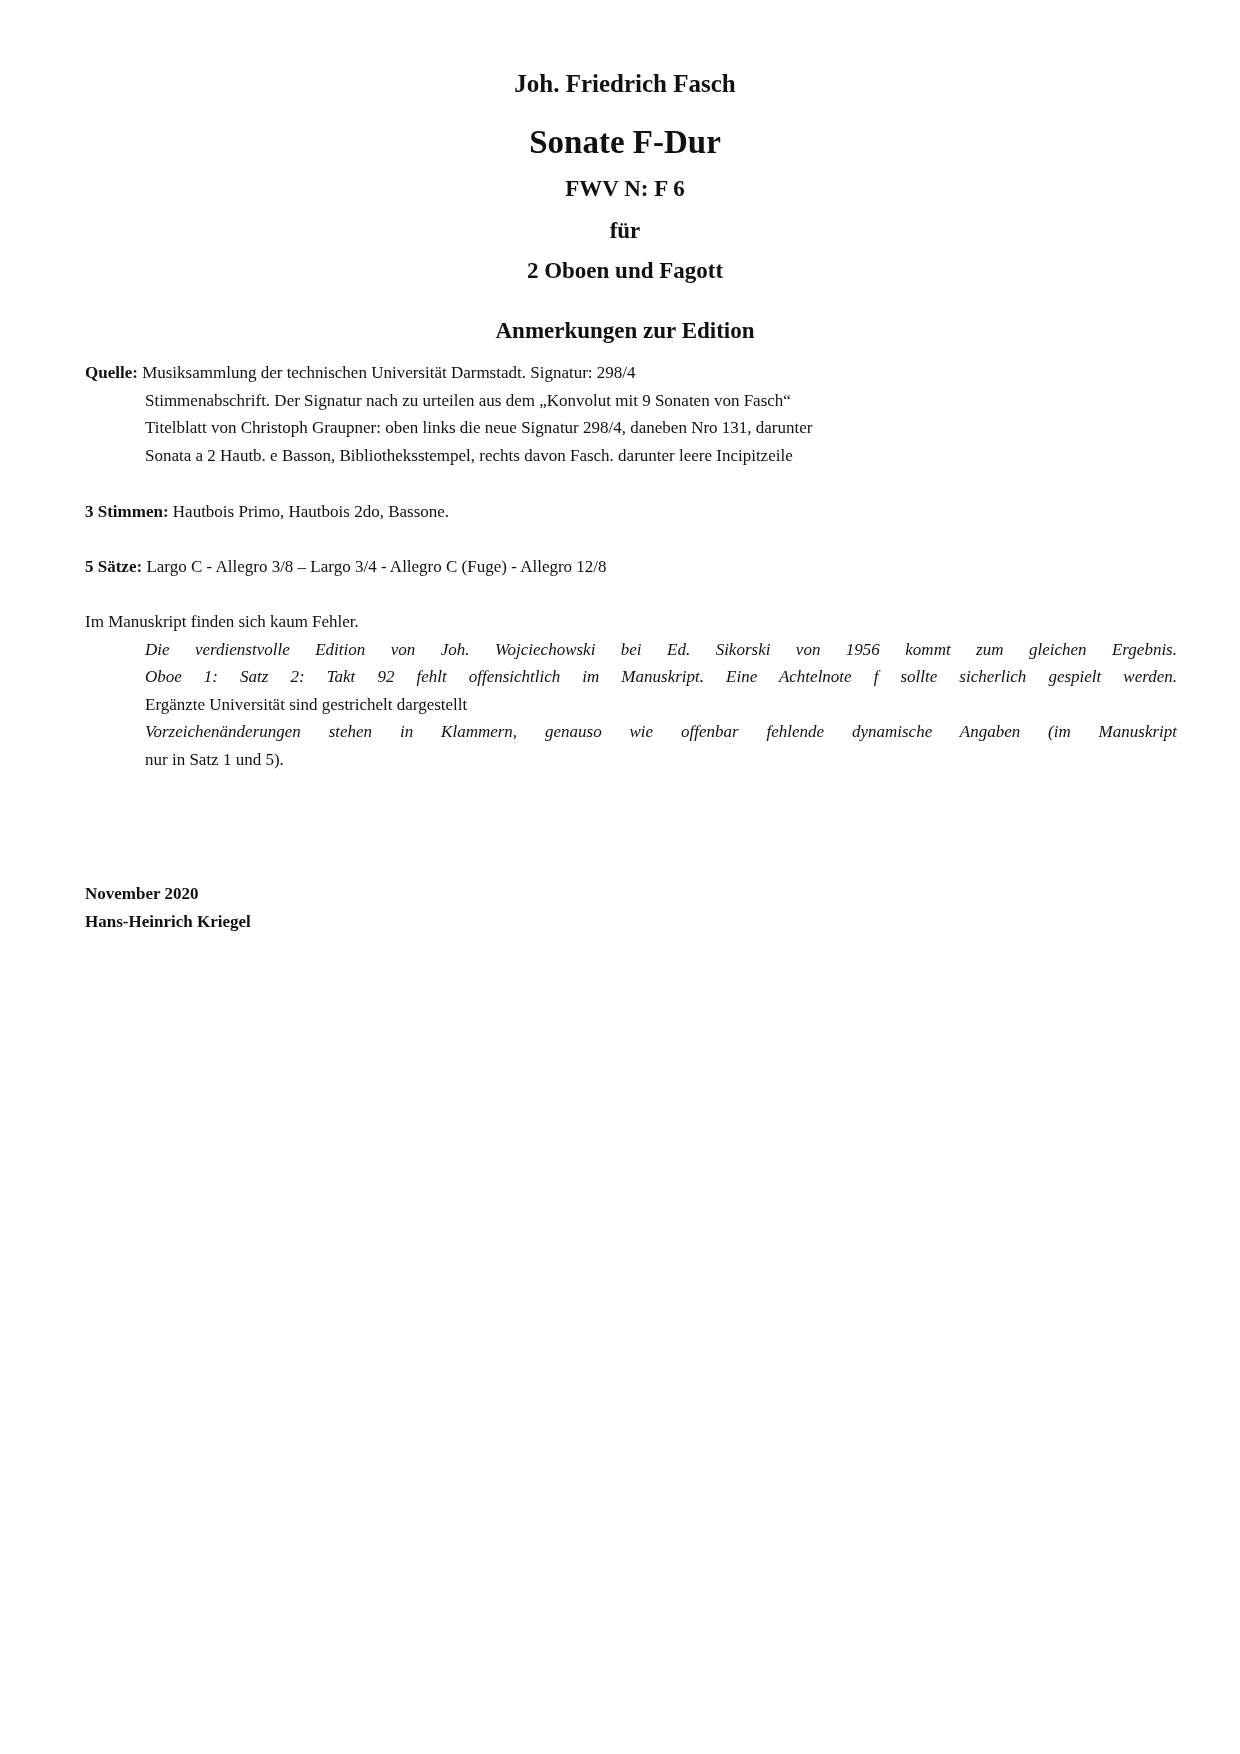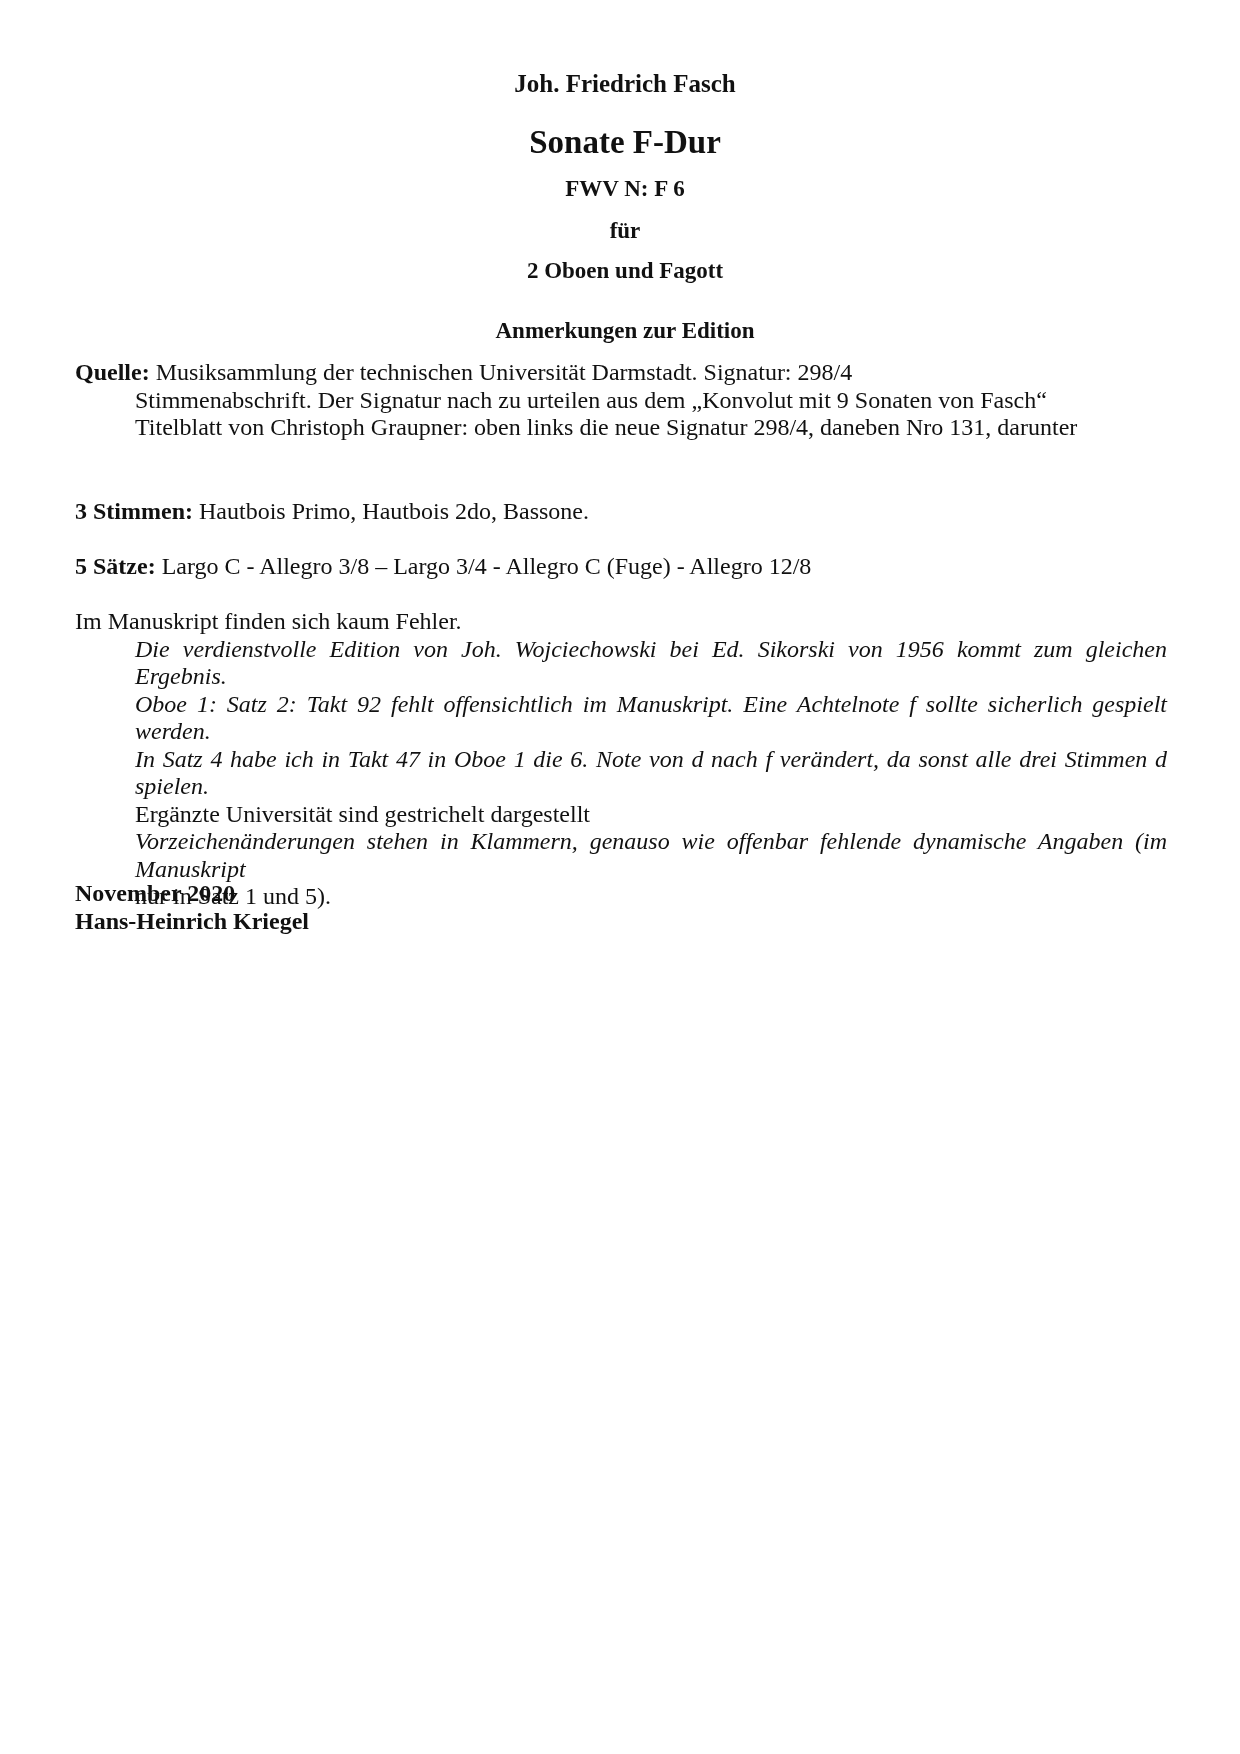--- a/index.html
+++ b/index.html
@@ -6,21 +6,21 @@
   body { width: 1240px; height: 1754px; position: relative; overflow: hidden;
          font-family: "Liberation Serif", "DejaVu Serif", serif; color: #111111; }
   .page { position: absolute; left: 0; top: 0; width: 1240px; height: 1502px; }
   .center { position: absolute; left: 0; width: 1250px; text-align: center; font-weight: bold; }
   .composer { top: 70px; font-size: 25px; }
   .title { top: 124px; font-size: 33px; }
   .catalog { top: 176px; font-size: 23px; }
   .fuer { top: 218px; font-size: 23px; }
   .instr { top: 258px; font-size: 23px; }
   .heading { top: 318px; font-size: 23px; }
-  .body { position: absolute; left: 75px; width: 1092px; font-size: 24px; line-height: 27.5px; }
+  .body { position: absolute; left: 85px; width: 1092px; font-size: 17px; line-height: 27.5px; }
   .line { white-space: nowrap; }
   .indent { padding-left: 60px; }
   .just { text-align: justify; text-align-last: justify; white-space: normal; font-style: italic; }
   .label { font-weight: bold; }
   .quelle { top: 359px; }
   .stimmen { top: 498px; }
   .saetze { top: 553px; }
   .notes { top: 608px; }
   .closing { top: 880px; font-weight: bold; }
 </style>
@@ -35,20 +35,21 @@
   <div class="center fuer">für</div>
   <div class="center instr">2 Oboen und Fagott</div>
   <div class="center heading">Anmerkungen zur Edition</div>
 
   <div class="body quelle">
     <div class="line">
       <span class="label">Quelle:</span><span> Musiksammlung der technischen Universität Darmstadt. Signatur: 298/4</span>
     </div>
     <div class="line indent">Stimmenabschrift. Der Signatur nach zu urteilen aus dem „Konvolut mit 9 Sonaten von Fasch“</div>
     <div class="line indent">Titelblatt von Christoph Graupner: oben links die neue Signatur 298/4, daneben Nro 131, darunter</div>
+    <div class="line indent">Sonata a 2 Hautb. e Basson, Bibliotheksstempel, rechts davon Fasch. darunter leere Incipitzeile</div>
   </div>
 
   <div class="body stimmen">
     <div class="line">
       <span class="label">3 Stimmen:</span><span> Hautbois Primo, Hautbois 2do, Bassone.</span>
     </div>
   </div>
 
   <div class="body saetze">
     <div class="line">
@@ -57,23 +58,20 @@
   </div>
 
   <div class="body notes">
     <div class="line">Im Manuskript finden sich kaum Fehler.</div>
     <div class="indent">
         <div class="just">Die verdienstvolle Edition von Joh. Wojciechowski bei Ed. Sikorski von 1956 kommt zum gleichen Ergebnis.</div>
       </div>
     <div class="indent">
         <div class="just">Oboe 1: Satz 2: Takt 92 fehlt offensichtlich im Manuskript. Eine Achtelnote f sollte sicherlich gespielt werden.</div>
       </div>
-    <div class="indent">
-        <div class="just">In Satz 4 habe ich in Takt 47 in Oboe 1 die 6. Note von d nach f verändert, da sonst alle drei Stimmen d spielen.</div>
-      </div>
     <div class="line indent">Ergänzte Universität sind gestrichelt dargestellt</div>
     <div class="indent">
         <div class="just">Vorzeichenänderungen stehen in Klammern, genauso wie offenbar fehlende dynamische Angaben (im Manuskript</div>
       </div>
     <div class="line indent">nur in Satz 1 und 5).</div>
   </div>
 
   <div class="body closing">
     <div class="line">November 2020</div>
     <div class="line">Hans-Heinrich Kriegel</div>

